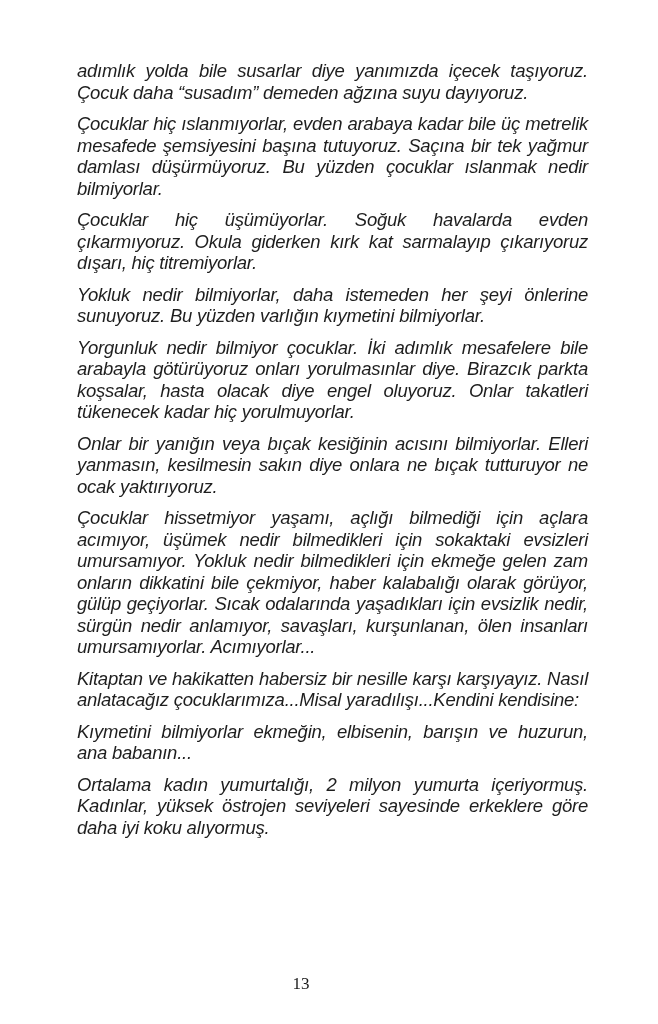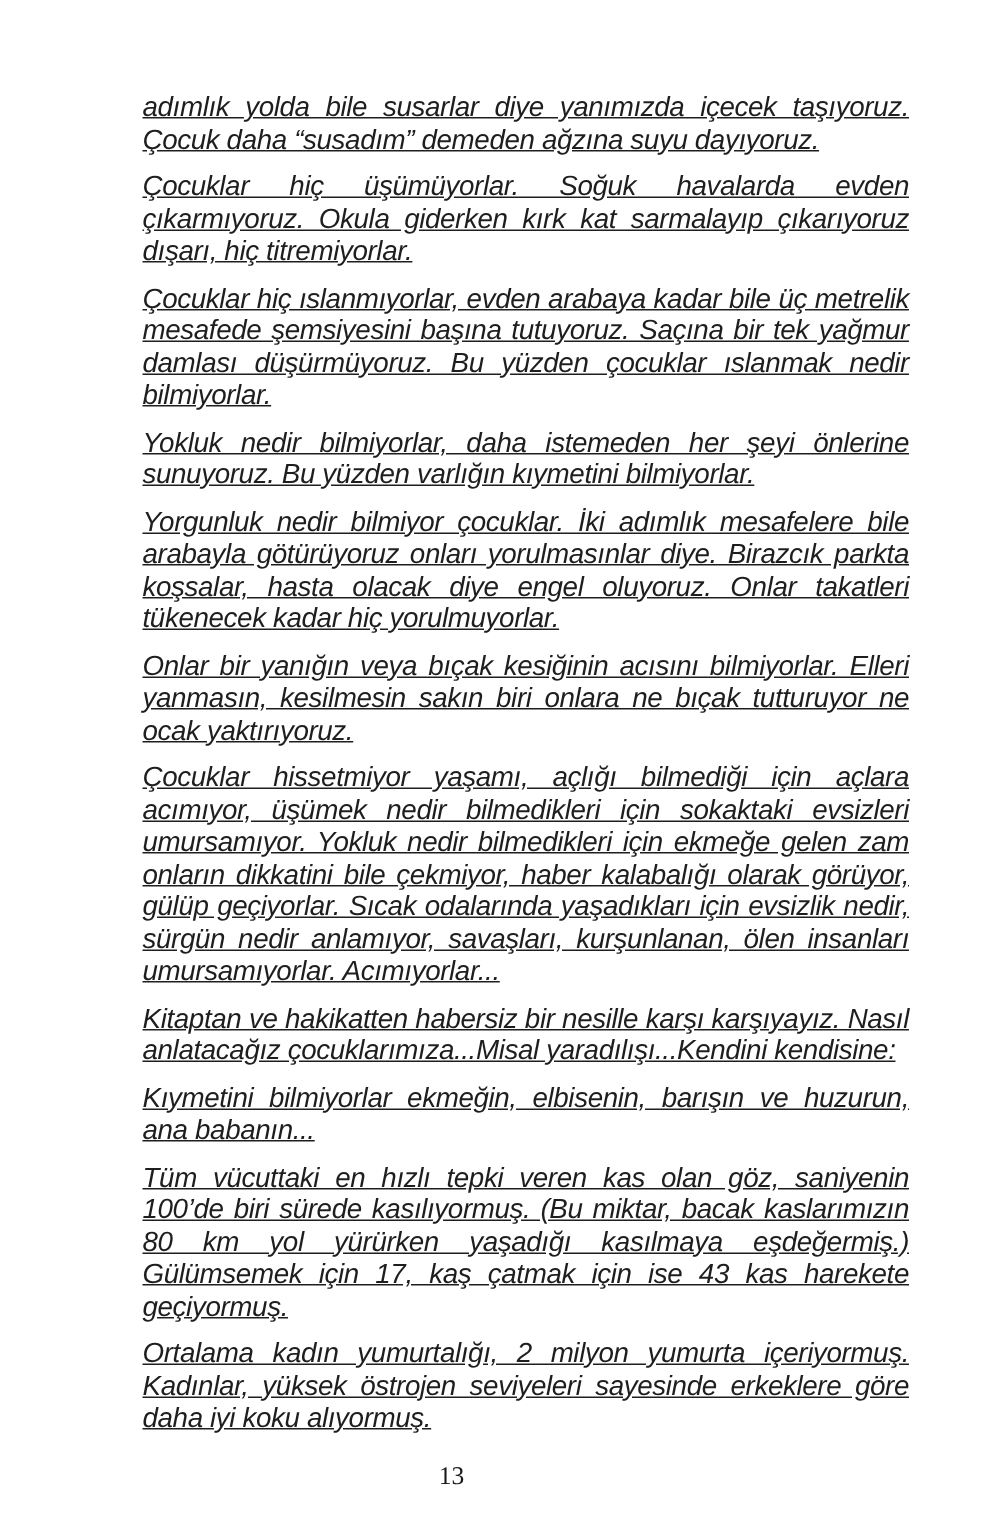--- a/index.html
+++ b/index.html
@@ -13,24 +13,23 @@
     position: relative;
     overflow: hidden;
     font-family: "Liberation Sans", sans-serif;
   }
   .page {
     position: absolute;
     inset: 0;
   }
   .text-block {
     position: absolute;
-    left: 95px;
+    left: 77px;
     top: 60px;
     width: 511px;
-    text-decoration: underline;
   }
   .text-block p {
     margin: 0 0 10px 0;
     font-family: "Liberation Sans", sans-serif;
     font-style: italic;
     font-size: 18.5px;
     line-height: 21.5px;
     letter-spacing: -0.25px;
     color: #1e1e1e;
     text-align: justify;
@@ -47,25 +46,24 @@
     font-size: 17px;
     color: #1a1a1a;
   }
 </style>
 </head>
 <body style="background: rgb(255, 255, 255); color: rgb(30, 30, 30);">
 
 <div class="page">
   <div class="text-block">
     <p>adımlık yolda bile susarlar diye yanımızda içecek taşıyoruz. Çocuk daha “susadım” demeden ağzına suyu dayıyoruz.</p>
+    <p>Çocuklar hiç ıslanmıyorlar, evden arabaya kadar bile üç metrelik mesafede şemsiyesini başına tutuyoruz. Saçına bir tek yağmur damlası düşürmüyoruz. Bu yüzden çocuklar ıslanmak nedir bilmiyorlar.</p>
     <p>Çocuklar hiç üşümüyorlar. Soğuk havalarda evden çıkarmıyoruz. Okula giderken kırk kat sarmalayıp çıkarıyoruz dışarı, hiç titremiyorlar.</p>
-    <p>Çocuklar hiç ıslanmıyorlar, evden arabaya kadar bile üç metrelik mesafede şemsiyesini başına tutuyoruz. Saçına bir tek yağmur damlası düşürmüyoruz. Bu yüzden çocuklar ıslanmak nedir bilmiyorlar.</p>
     <p>Yokluk nedir bilmiyorlar, daha istemeden her şeyi önlerine sunuyoruz. Bu yüzden varlığın kıymetini bilmiyorlar.</p>
     <p>Yorgunluk nedir bilmiyor çocuklar. İki adımlık mesafelere bile arabayla götürüyoruz onları yorulmasınlar diye. Birazcık parkta koşsalar, hasta olacak diye engel oluyoruz. Onlar takatleri tükenecek kadar hiç yorulmuyorlar.</p>
-    <p>Onlar bir yanığın veya bıçak kesiğinin acısını bilmiyorlar. Elleri yanmasın, kesilmesin sakın biri onlara ne bıçak tutturuyor ne ocak yaktırıyoruz.</p>
+    <p>Onlar bir yanığın veya bıçak kesiğinin acısını bilmiyorlar. Elleri yanmasın, kesilmesin sakın diye onlara ne bıçak tutturuyor ne ocak yaktırıyoruz.</p>
     <p>Çocuklar hissetmiyor yaşamı, açlığı bilmediği için açlara acımıyor, üşümek nedir bilmedikleri için sokaktaki evsizleri umursamıyor. Yokluk nedir bilmedikleri için ekmeğe gelen zam onların dikkatini bile çekmiyor, haber kalabalığı olarak görüyor, gülüp geçiyorlar. Sıcak odalarında yaşadıkları için evsizlik nedir, sürgün nedir anlamıyor, savaşları, kurşunlanan, ölen insanları umursamıyorlar. Acımıyorlar...</p>
     <p>Kitaptan ve hakikatten habersiz bir nesille karşı karşıyayız. Nasıl anlatacağız çocuklarımıza...Misal yaradılışı...Kendini kendisine:</p>
     <p>Kıymetini bilmiyorlar ekmeğin, elbisenin, barışın ve huzurun, ana babanın...</p>
-    <p>Tüm vücuttaki en hızlı tepki veren kas olan göz, saniyenin 100’de biri sürede kasılıyormuş. (Bu miktar, bacak kaslarımızın 80 km yol yürürken yaşadığı kasılmaya eşdeğermiş.) Gülümsemek için 17, kaş çatmak için ise 43 kas harekete geçiyormuş.</p>
     <p>Ortalama kadın yumurtalığı, 2 milyon yumurta içeriyormuş. Kadınlar, yüksek östrojen seviyeleri sayesinde erkeklere göre daha iyi koku alıyormuş.</p>
   </div>
   <div class="page-number">13</div>
 </div>
 
 </body></html>

